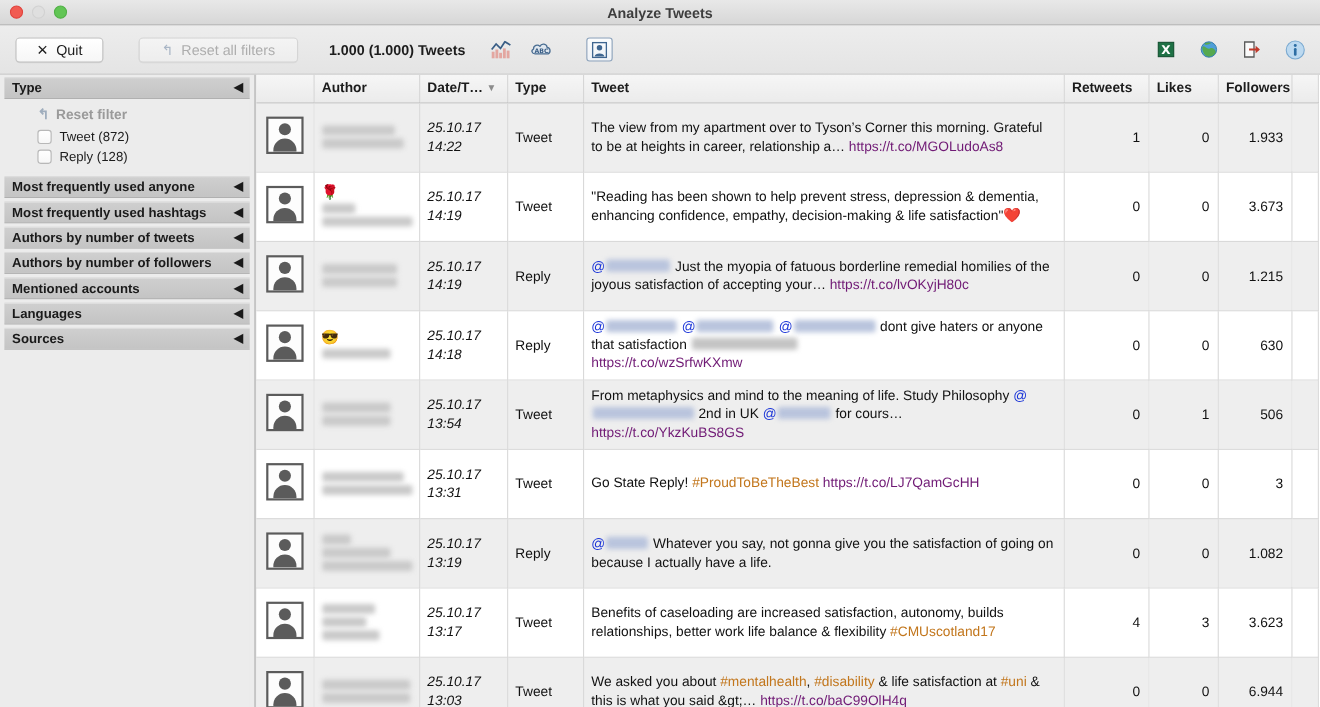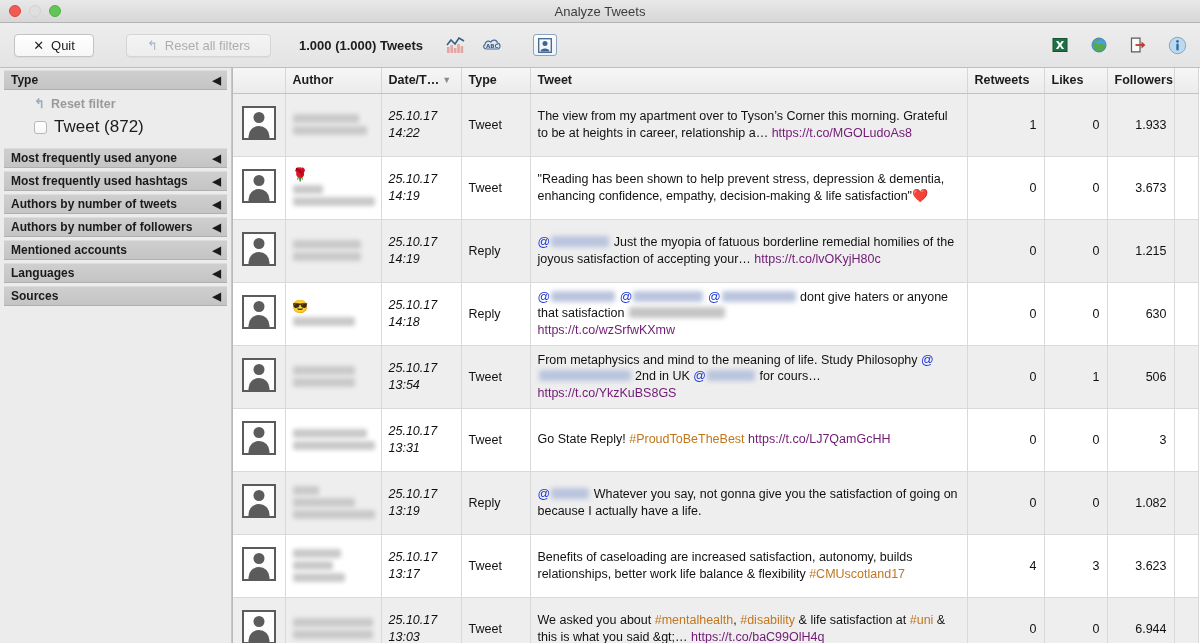--- a/index.html
+++ b/index.html
@@ -27,21 +27,21 @@
     display: flex; align-items: center;
     position: relative;
   }
   .traffic { display: flex; gap: 8px; padding-left: 9px; align-items: center; }
   .dot { width: 12px; height: 12px; border-radius: 50%; display: block; }
   .dot.red    { background: #f15b52; border: 0.5px solid #e0443e; }
   .dot.yellow { background: #dfdfdf; border: 0.5px solid #d2d2d2; }
   .dot.green  { background: #62c555; border: 0.5px solid #52b147; }
   .title-text {
     position: absolute; left: 0; right: 0; text-align: center;
-    font-size: 13px; color: #3d3d3d; font-weight: 400;
+    font-size: 13px; color: #3d3d3d; font-weight: 700;
     pointer-events: none;
   }
 
   
   .toolbar {
     height: 45px; flex: 0 0 45px;
     background: linear-gradient(to bottom, #ededed 0%, #e4e4e4 100%);
     border-bottom: 1px solid #bdbdbd;
     display: flex; align-items: center;
     padding: 0 12px 0 10px;
@@ -128,21 +128,21 @@
   .reset-filter-row {
     display: flex; align-items: center; gap: 6px;
     padding: 2px 0 4px 30px;
     font-size: 12.5px; font-weight: bold; color: #9a9a9a;
     cursor: default;
   }
   .reset-filter-row .ra { color: #9fadbd; font-size: 13px; }
   .cb-row {
     display: flex; align-items: center; gap: 7px;
     padding: 2px 0 2px 30px;
-    font-size: 17px; color: #1c1c1c;
+    font-size: 12px; color: #1c1c1c;
     cursor: default;
   }
   .cb {
     width: 13px; height: 13px;
     border: 1px solid #b8b8b8; border-radius: 3px;
     background: linear-gradient(to bottom,#ffffff,#f7f7f7);
     flex: 0 0 13px;
   }
   .sidebar-filler { flex: 1 1 auto; background: #ececec; }
 
@@ -341,20 +341,24 @@
         <span class="tri">◀</span>
       </div>
       <div class="sect-body">
         <div class="reset-filter-row">
           <span class="ra">↰</span>
           <span>Reset filter</span>
         </div>
         <div class="cb-row">
           <span class="cb"></span>
           <span>Tweet (872)</span>
+        </div>
+        <div class="cb-row">
+          <span class="cb"></span>
+          <span>Reply (128)</span>
         </div>
       </div>
 
       <div class="sect-gap"></div>
       <div class="sect-header">
         <span>Most frequently used anyone</span>
         <span class="tri">◀</span>
       </div>
 
       <div class="sect-gap"></div>

